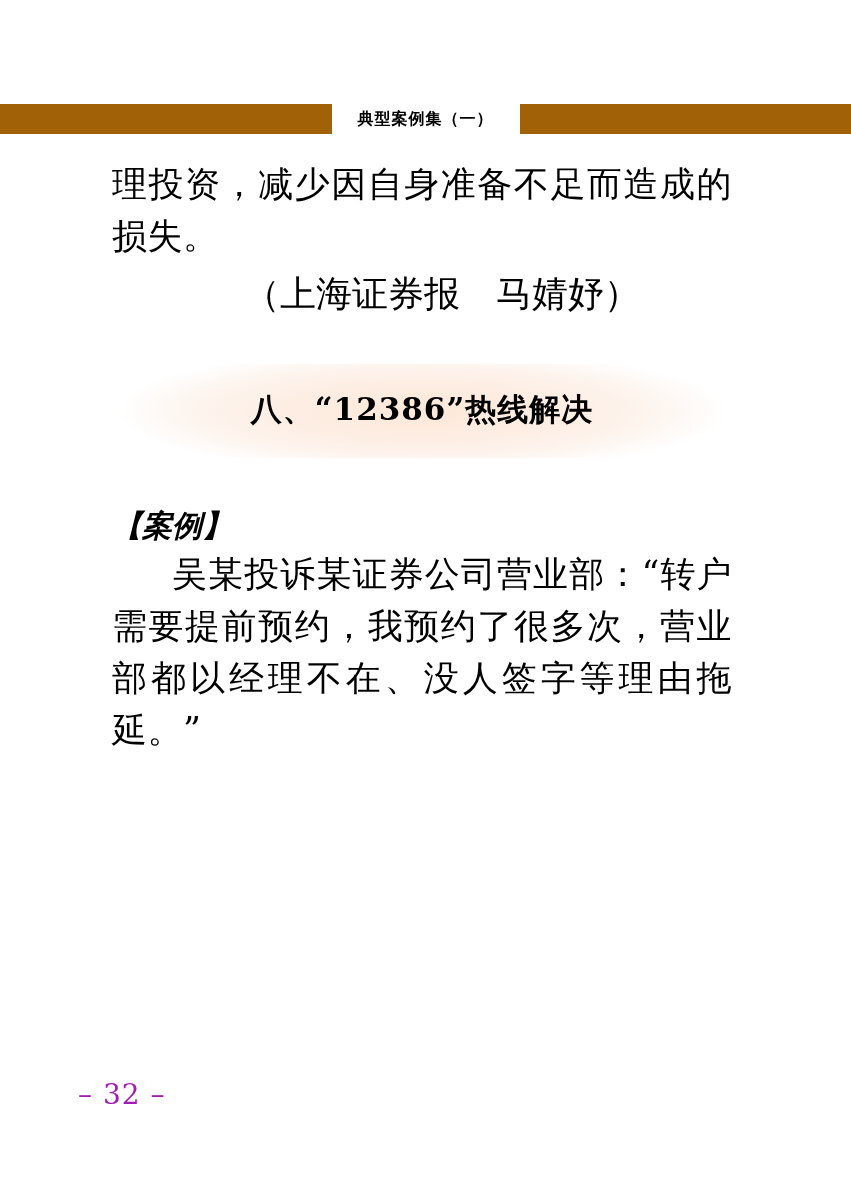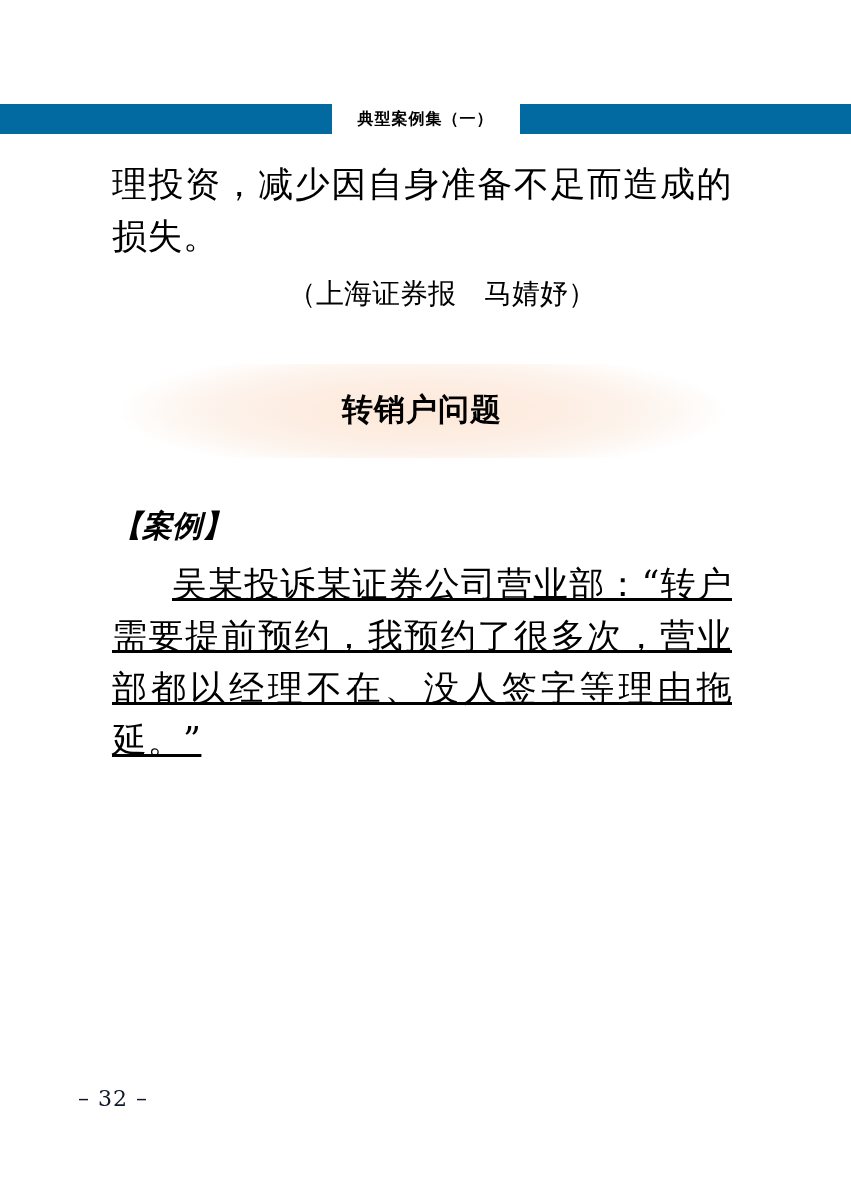--- a/index.html
+++ b/index.html
@@ -23,21 +23,21 @@
     box-sizing: border-box;
   }
 
   
   .header-band {
     position: absolute;
     top: 104px;
     left: 0;
     width: 851px;
     height: 30px;
-    background: #0369a1;
+    background: #a16207;
   }
   .header-band .header-center {
     position: absolute;
     left: 50%;
     top: 0;
     transform: translateX(-50%);
     height: 30px;
     background: #ffffff;
     padding: 0 26px;
     display: flex;
@@ -68,21 +68,21 @@
     letter-spacing: 0.5px;
     text-align: justify;
     text-justify: inter-ideograph;
   }
   p.body-text.indent {
     text-indent: 60px;
   }
 
   .source-line {
     margin: 6px 0 0 0;
-    font-size: 28px;
+    font-size: 36px;
     line-height: 52px;
     text-align: center;
     padding-left: 40px;
   }
 
   
   .section-heading {
     margin: 44px 0 0 0;
     position: relative;
     width: 620px;
@@ -101,53 +101,51 @@
 
   .label-case {
     margin: 46px 0 0 0;
     font-size: 30px;
     font-weight: bold;
     line-height: 44px;
     font-style: italic;
   }
 
   .para-block {
-    margin-top: 10px;
-    text-decoration: underline;
   }
 
   
   .page-number {
     position: absolute;
     left: 78px;
     bottom: 78px;
-    font-size: 22px;
+    font-size: 28px;
     letter-spacing: 1px;
-    color: #0f172a;
+    color: #a21caf;
   }
 </style>
 </head>
 <body>
 
 <div class="page">
 
   <div class="header-band">
     <div class="header-center">
       <span class="header-title">典型案例集（一）</span>
     </div>
   </div>
 
   <div class="content">
 
     <p class="body-text">理投资，减少因自身准备不足而造成的损失。</p>
 
     <p class="source-line">（上海证券报　马婧妤）</p>
 
     <div class="section-heading">
-      <div class="line">转销户问题</div>
+      <div class="line">八、“12386”热线解决</div>
     </div>
 
     <p class="label-case">【案例】</p>
 
     <div class="para-block">
       <p class="body-text indent">吴某投诉某证券公司营业部：“转户需要提前预约，我预约了很多次，营业部都以经理不在、没人签字等理由拖延。”</p>
     </div>
 
   </div>
 

